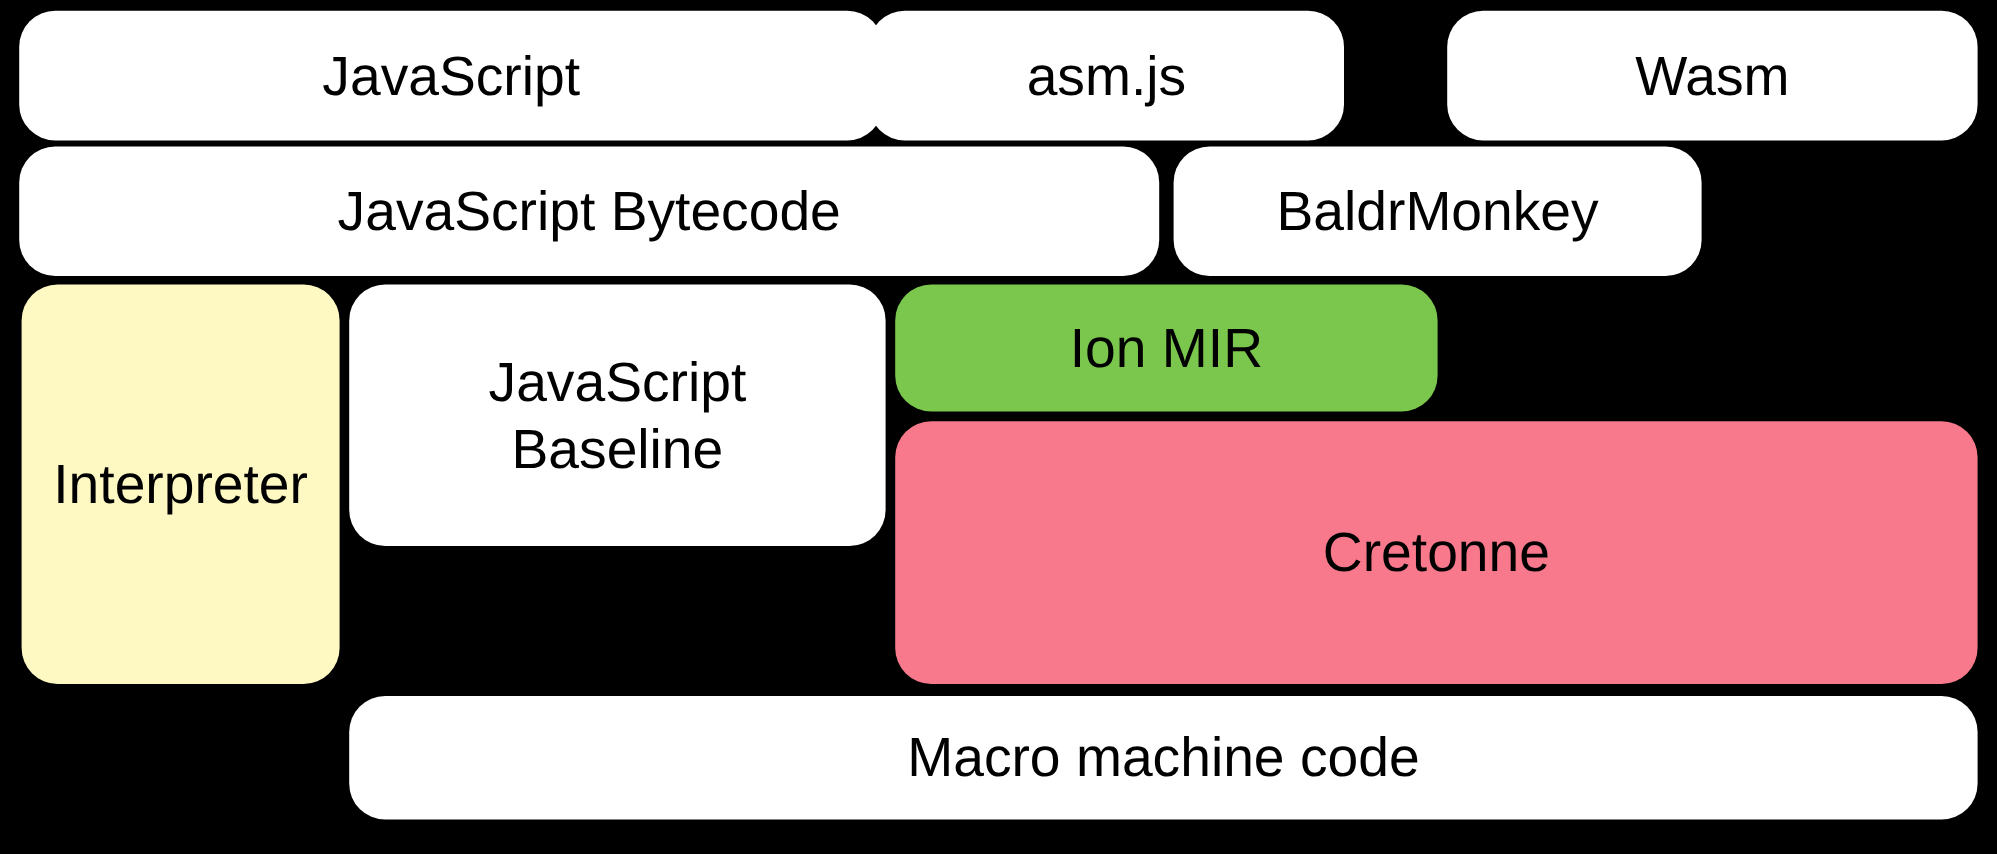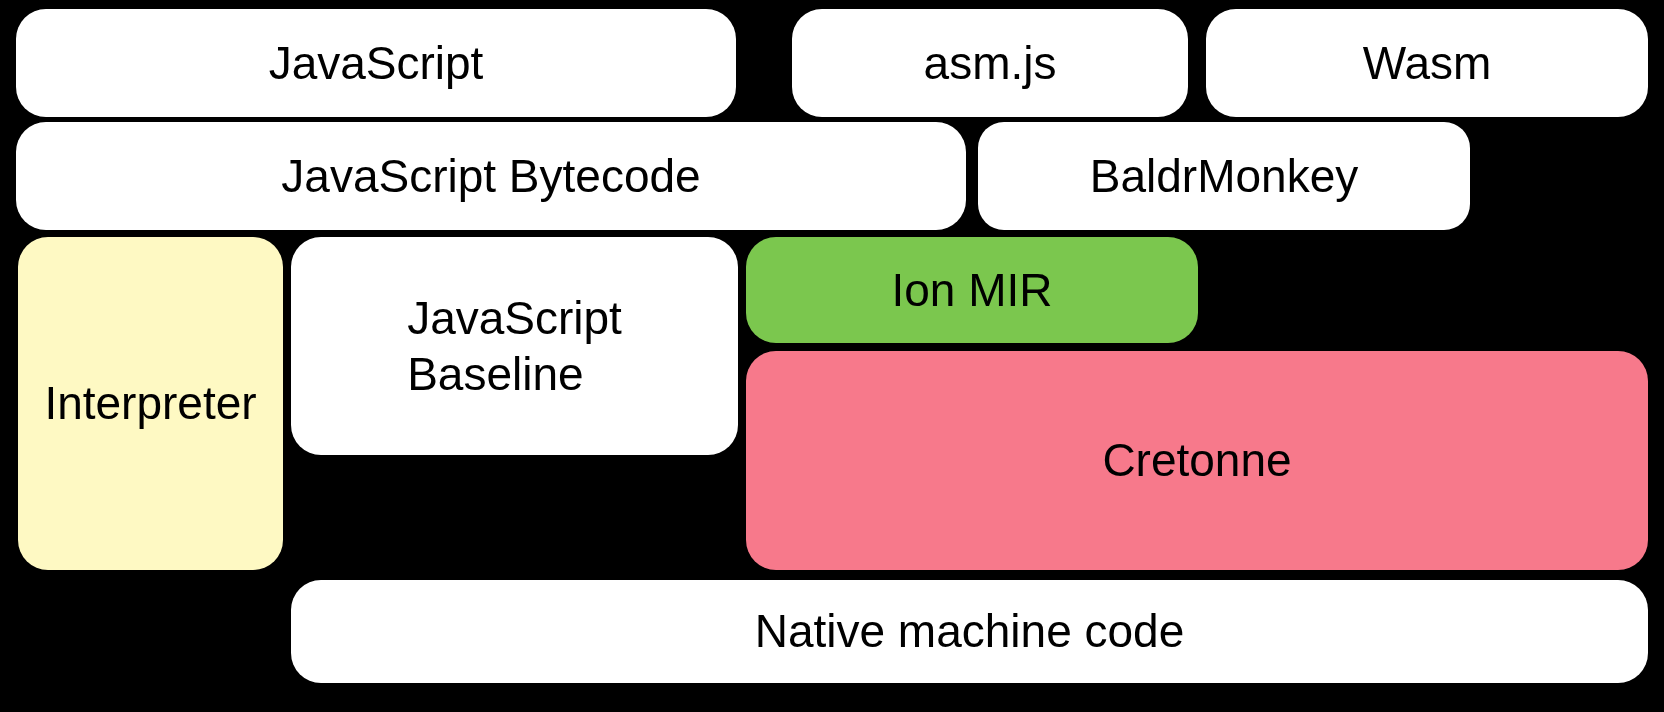--- a/index.html
+++ b/index.html
@@ -18,31 +18,31 @@
   .node {
     position: absolute;
     background: #ffffff;
     border-radius: 30px;
     display: flex;
     align-items: center;
     justify-content: center;
     color: #000000;
     font-size: 46px;
     line-height: 1.22;
-    text-align: left;
+    text-align: center;
   }
   .node span {
     white-space: pre-line;
   }
   
   .n-javascript   { left: 16px;   top: 9px;   width: 720px;  height: 108px; }
-  .n-asmjs        { left: 792px;  top: 9px;   width: 396px;  height: 108px; }
+  .n-asmjs        { left: 724px;  top: 9px;   width: 396px;  height: 108px; }
   .n-wasm         { left: 1206px; top: 9px;   width: 442px;  height: 108px; }
   .n-bytecode     { left: 16px;   top: 122px; width: 950px;  height: 108px; }
-  .n-baldrmonkey  { left: 978px;  top: 122px; width: 492px;  height: 108px; border-radius: 26px; }
+  .n-baldrmonkey  { left: 978px;  top: 122px; width: 440px;  height: 108px; }
   .n-interpreter  { left: 18px;   top: 237px; width: 265px;  height: 333px; }
   .n-baseline     { left: 291px;  top: 237px; width: 447px;  height: 218px; }
   .n-ionmir       { left: 746px;  top: 237px; width: 452px;  height: 106px; }
   .n-cretonne     { left: 746px;  top: 351px; width: 902px;  height: 219px; }
   .n-macroasm     { left: 291px;  top: 463px; width: 447px;  height: 107px; }
   .n-native       { left: 291px;  top: 580px; width: 1357px; height: 103px; }
 </style>
 </head>
 <body>
 
@@ -80,16 +80,16 @@
   <div class="node n-cretonne" style="background: rgb(247, 121, 139);">
     <span>Cretonne</span>
   </div>
 
   <div class="node n-ionmir" style="background: rgb(123, 199, 78);">
     <span>Ion MIR</span>
   </div>
 
 
   <div class="node n-native" style="background: rgb(255, 255, 255);">
-    <span>Native machine code</span>
+    <span>Macro machine code</span>
   </div>
 
 </div>
 
 </body></html>

